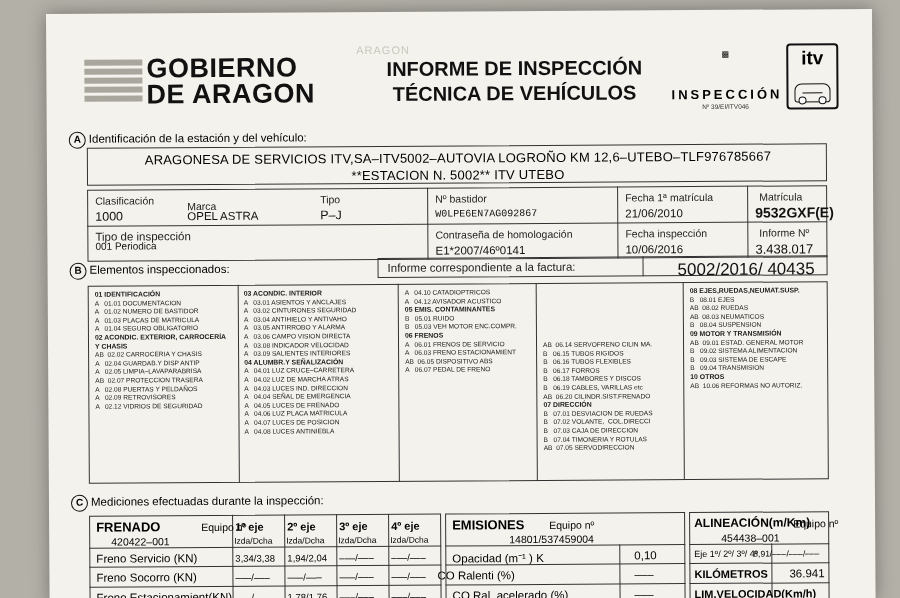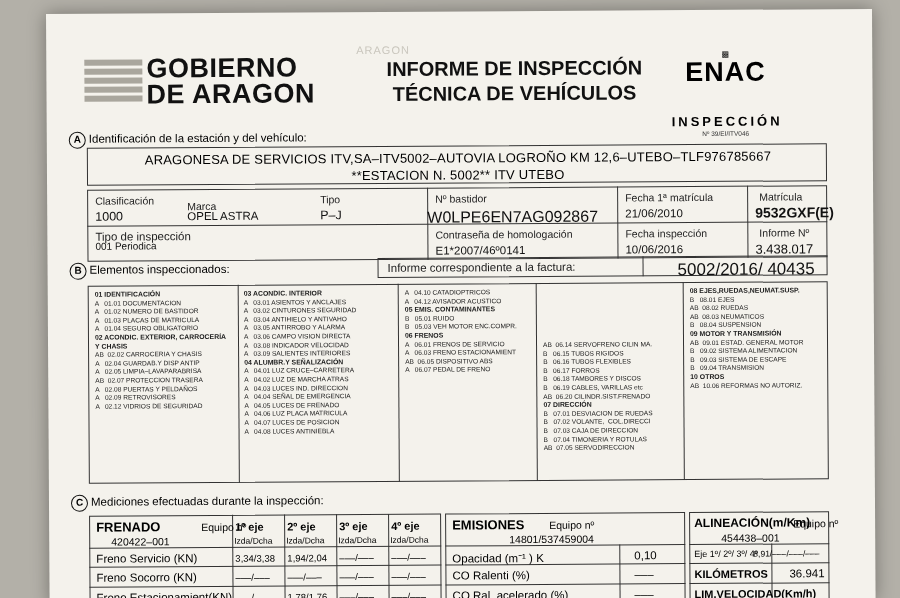--- a/index.html
+++ b/index.html
@@ -60,25 +60,30 @@
       <div>DE ARAGON</div>
     </div>
 
     <div class="title">
       <div>INFORME DE INSPECCIÓN</div>
       <div>TÉCNICA DE VEHÍCULOS</div>
     </div>
 
     <div class="enac">
       <div style="font-size:8px;line-height:9px;">▩</div>
-      <div class="e">ENAC</div>
       <div class="i">INSPECCIÓN</div>
       <div class="n">Nº 39/EI/ITV046</div>
     </div>
 
+    <div class="itv">
+      <div class="t">itv</div>
+      <div class="car">
+          <div class="win"></div>
+        </div>
+    </div>
 
     <div class="sec" style="left:22px;top:118px;">A</div>
     <div class="seclab" style="left:42px;top:119px;">Identificación de la estación y del vehículo:</div>
 
     <div class="box" style="left:40px;top:134px;width:740px;height:38px;"></div>
     <div class="estline" style="left:50px;top:139px;width:722px;text-align:center;">ARAGONESA DE SERVICIOS ITV,SA–ITV5002–AUTOVIA LOGROÑO KM 12,6–UTEBO–TLF976785667</div>
     <div class="estline" style="left:50px;top:156px;width:722px;text-align:center;">**ESTACION N. 5002** ITV UTEBO</div>
 
     <div class="box" style="left:40px;top:176px;width:740px;height:72px;"></div>
     <div class="vline" style="left:380px;top:176px;height:72px;"></div>
@@ -86,21 +91,21 @@
     <div class="vline" style="left:700px;top:176px;height:72px;"></div>
     <div class="hline" style="left:40px;top:212px;width:740px;"></div>
 
     <div class="lab" style="left:48px;top:181px;">Clasificación</div>
     <div class="val" style="left:48px;top:196px;">1000</div>
     <div class="lab" style="left:140px;top:187px;">Marca</div>
     <div class="val" style="left:140px;top:197px;font-size:11.5px;">OPEL ASTRA</div>
     <div class="lab" style="left:273px;top:181px;">Tipo</div>
     <div class="val" style="left:273px;top:196px;">P–J</div>
     <div class="lab" style="left:388px;top:181px;">Nº bastidor</div>
-    <div class="val" style="left:380px;top:197px;font-size:16px;">W0LPE6EN7AG092867</div>
+    <div class="val" style="left:388px;top:197px;font-size:10px;font-family:Liberation Mono, monospace;">W0LPE6EN7AG092867</div>
     <div class="lab" style="left:578px;top:181px;">Fecha 1ª matrícula</div>
     <div class="val" style="left:578px;top:197px;font-size:11.5px;">21/06/2010</div>
     <div class="lab" style="left:712px;top:181px;">Matrícula</div>
     <div class="val big" style="left:708px;top:195px;">9532GXF(E)</div>
 
     <div class="lab" style="left:48px;top:217px;font-size:11.5px;">Tipo de inspección</div>
     <div class="val" style="left:48px;top:227px;font-size:10px;">001 Periodica</div>
     <div class="lab" style="left:388px;top:217px;">Contraseña de homologación</div>
     <div class="val" style="left:388px;top:233px;font-size:11.5px;">E1*2007/46º0141</div>
     <div class="lab" style="left:578px;top:217px;">Fecha inspección</div>
@@ -245,21 +250,21 @@
     <div class="hline" style="left:396px;top:534px;width:240px;"></div>
     <div class="hline" style="left:396px;top:553px;width:240px;"></div>
     <div class="hline" style="left:396px;top:573px;width:240px;"></div>
     <div class="vline" style="left:570px;top:534px;height:60px;"></div>
     <div style="position:absolute;left:403px;top:506px;font-size:13px;font-weight:bold;">EMISIONES</div>
     <div style="position:absolute;left:500px;top:508px;font-size:10.5px;">Equipo nº</div>
     <div style="position:absolute;left:460px;top:522px;font-size:10.5px;">14801/537459004</div>
     <div id="emisiones-rows">
         <div style="position: absolute; left: 403px; top: 539px; font-size: 11.5px;">Opacidad (m⁻¹ ) K</div>
         <div style="position: absolute; left: 585px; top: 539px; font-size: 11.5px;">0,10</div>
-        <div style="position: absolute; left: 403px; top: 558px; font-size: 11.5px;">CO Ralenti (%)</div>
+        <div style="position: absolute; left: 388px; top: 558px; font-size: 11.5px;">CO Ralenti (%)</div>
         <div style="position: absolute; left: 585px; top: 558px; font-size: 11.5px;">–––</div>
         <div style="position: absolute; left: 403px; top: 578px; font-size: 11.5px;">CO Ral. acelerado (%)</div>
         <div style="position: absolute; left: 585px; top: 578px; font-size: 11.5px;">–––</div>
       </div>
 
     <div class="box" style="left:640px;top:502px;width:140px;height:92px;"></div>
     <div class="hline" style="left:640px;top:534px;width:140px;"></div>
     <div class="hline" style="left:640px;top:553px;width:140px;"></div>
     <div class="hline" style="left:640px;top:573px;width:140px;"></div>
     <div class="vline" style="left:722px;top:534px;height:60px;"></div>

